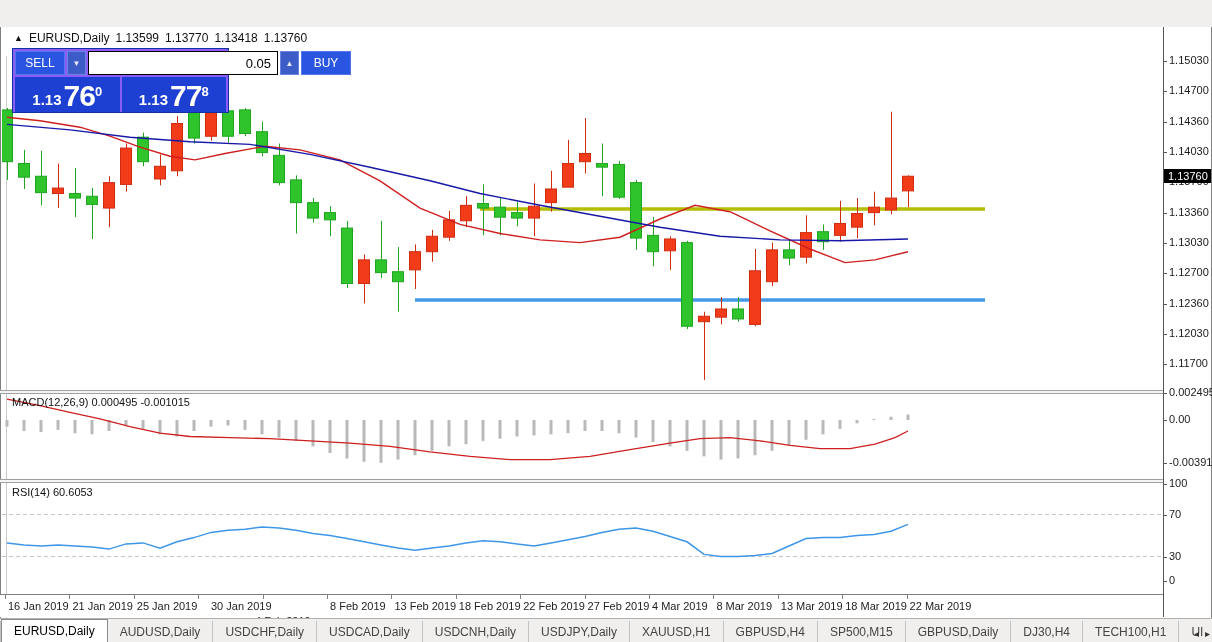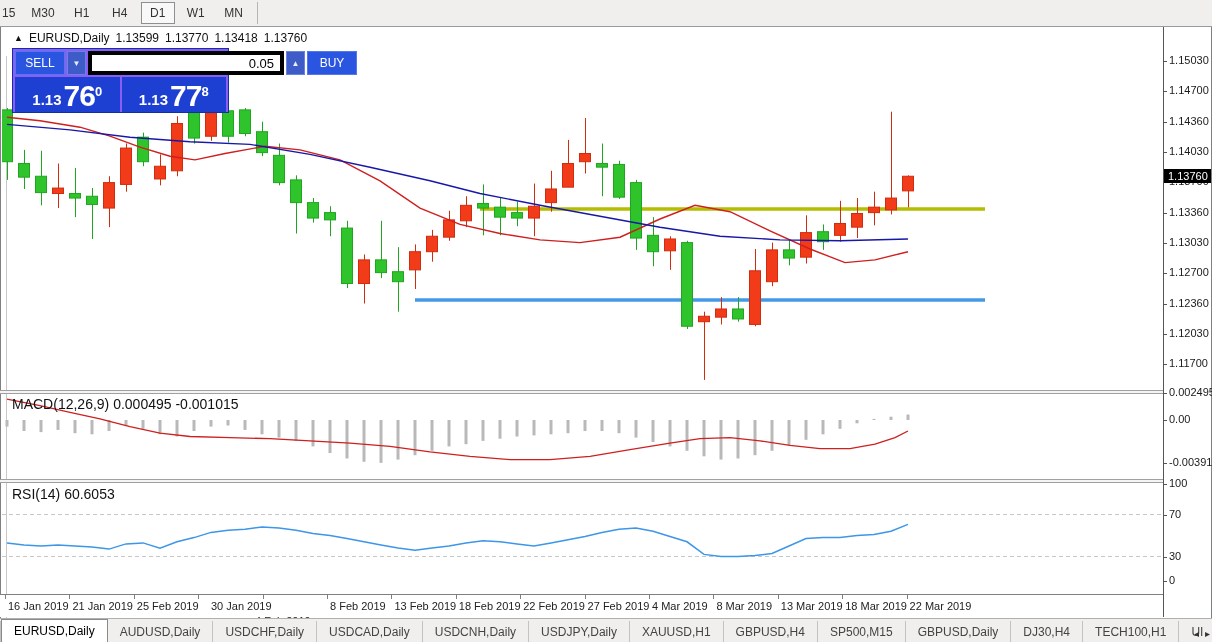--- a/index.html
+++ b/index.html
@@ -30,41 +30,41 @@
   .collapse-tri { font-size:9px; color:#111; }
 
   
   .trade-panel { position:absolute; left:12px; top:48px; width:217px; height:65px;
     background:#8b5cf6; border:1px solid #12309f; padding:2px; }
   .tp-row1 { display:flex; height:24px; gap:2px; }
   .btn-trade { flex:0 0 50px; background:#2a55e0; border:1px solid #5577ee; color:#fff;
     font-size:12px; display:flex; align-items:center; justify-content:center; cursor:pointer; }
   .spin-btn { flex:0 0 19px; background:#3d5cc8; border:1px solid #6a83e0; color:#e8ecff;
     font-size:8px; display:flex; align-items:center; justify-content:center; cursor:pointer; }
-  .vol-box { flex:1; background:#fff; border:4px solid #000000; color:#000; font-size:13px;
+  .vol-box { flex:1; background:#fff; border:1px solid #000000; color:#000; font-size:13px;
     text-align:right; padding:8px 6px; font-family:"Liberation Sans",sans-serif; }
   .tp-row2 { display:flex; height:35px; margin-top:2px; gap:2px; }
   .price-half { flex:1; background:#1d3fd2; color:#fff; display:flex; align-items:flex-end;
     justify-content:center; padding-bottom:2px; cursor:pointer; }
   .pp-prefix { font-size:15px; font-weight:bold; line-height:20px; margin-right:2px; }
   .pp-big { font-size:30px; font-weight:bold; line-height:28px; letter-spacing:-1px; }
   .pp-sup { font-size:13px; font-weight:bold; line-height:30px; align-self:flex-start; }
 
   
   .axis-label { position:absolute; left:1169px; font-size:11px; color:#1a1a1a; white-space:nowrap; }
   .tick-dash { position:absolute; left:1163px; width:4px; height:1px; background:#555; }
   .cur-price-tag { position:absolute; left:1164px; width:47px; height:14px; background:#000;
     color:#fff; font-size:11px; line-height:14px; padding-left:4px; }
 
   
   .splitter { position:absolute; left:0; width:1163px; height:4px;
     border-top:1px solid #a0a0a0; border-bottom:1px solid #a0a0a0; background:#f4f4f4; cursor:row-resize; }
 
   
-  .ind-label { position:absolute; left:12px; font-size:14px; color:#111; white-space:nowrap; }
+  .ind-label { position:absolute; left:12px; font-size:11px; color:#111; white-space:nowrap; }
 
   
   .date-axis { position:absolute; left:0; top:594px; width:1163px; height:23px;
     background:#fff; border-top:1px solid #808080; }
   .date-label { position:absolute; top:5px; font-size:11px; color:#222; white-space:nowrap; }
   .date-tick { position:absolute; top:0; width:1px; height:4px; background:#808080; }
 
   
   .tab-bar { position:absolute; left:0; top:618px; width:1212px; height:24px;
     background:#f0efed; border-top:1px solid #b0b0b0; display:flex; align-items:flex-end; overflow:hidden; }
@@ -73,32 +73,20 @@
   .tab.active { background:#fff; color:#000; border:1px solid #8a8a8a; border-bottom:none; height:23px; }
   .tab-lead { width:8px; height:21px; border-right:1px solid #c2c2c2; }
   .tab-scroll { position:absolute; right:2px; bottom:3px; display:flex; gap:6px; }
   .tab-scroll span { font-size:10px; color:#333; cursor:pointer; }
 </style>
 </head>
 <body>
 
 <div id="app">
 
-  <div class="toolbar">
-    <div id="tf-buttons" style="display:flex;align-items:center;">
-        <div class="tf-btn cut">15</div>
-        <div class="tf-btn">M30</div>
-        <div class="tf-btn">H1</div>
-        <div class="tf-btn">H4</div>
-        <div class="tf-btn active">D1</div>
-        <div class="tf-btn">W1</div>
-        <div class="tf-btn">MN</div>
-      </div>
-    <div class="tf-sep"></div>
-  </div>
 
   <div class="chart-window">
     <div class="inner-edge"></div>
   </div>
 
   <svg id="plot" viewBox="0 0 1212 642">
       <defs>
         <clipPath id="clipMain">
           <rect x="2" y="29" width="1161" height="361"></rect>
         </clipPath>
@@ -371,21 +359,21 @@
       <div class="tick-dash" style="top:581px"></div>
       <div class="axis-label" style="top:574px">0</div>
     </div>
 
   <div class="date-axis" id="date-axis">
       <div class="date-tick" style="left: 5px;"></div>
       <div class="date-label" style="left: 8px;">16 Jan 2019</div>
       <div class="date-tick" style="left: 69.4px;"></div>
       <div class="date-label" style="left: 72.4px;">21 Jan 2019</div>
       <div class="date-tick" style="left: 133.8px;"></div>
-      <div class="date-label" style="left: 136.8px;">25 Feb 2019</div>
+      <div class="date-label" style="left: 136.8px;">25 Jan 2019</div>
       <div class="date-tick" style="left: 198.2px;"></div>
       <div class="date-label" style="left: 211px;">30 Jan 2019</div>
       <div class="date-tick" style="left: 262.6px;"></div>
       <div class="date-label" style="left: 255px; margin-top: 15px;">4 Feb 2019</div>
       <div class="date-tick" style="left: 327px;"></div>
       <div class="date-label" style="left: 330px;">8 Feb 2019</div>
       <div class="date-tick" style="left: 391.4px;"></div>
       <div class="date-label" style="left: 394.4px;">13 Feb 2019</div>
       <div class="date-tick" style="left: 455.8px;"></div>
       <div class="date-label" style="left: 458.8px;">18 Feb 2019</div>

